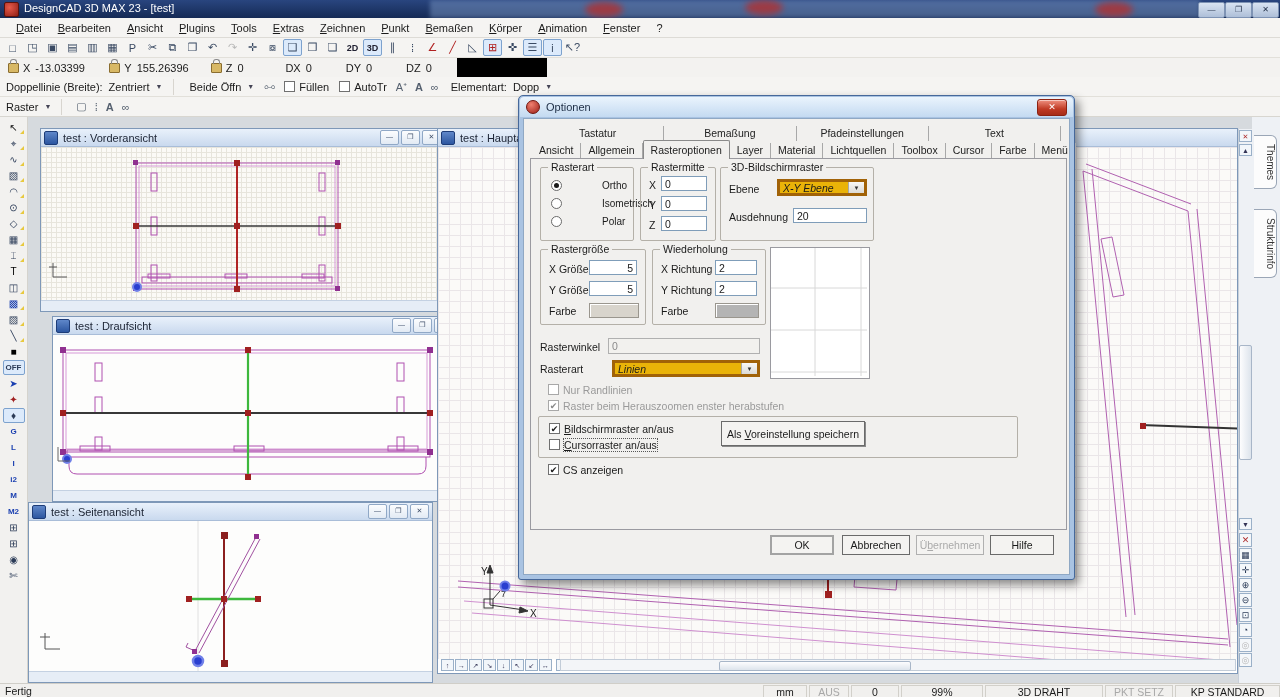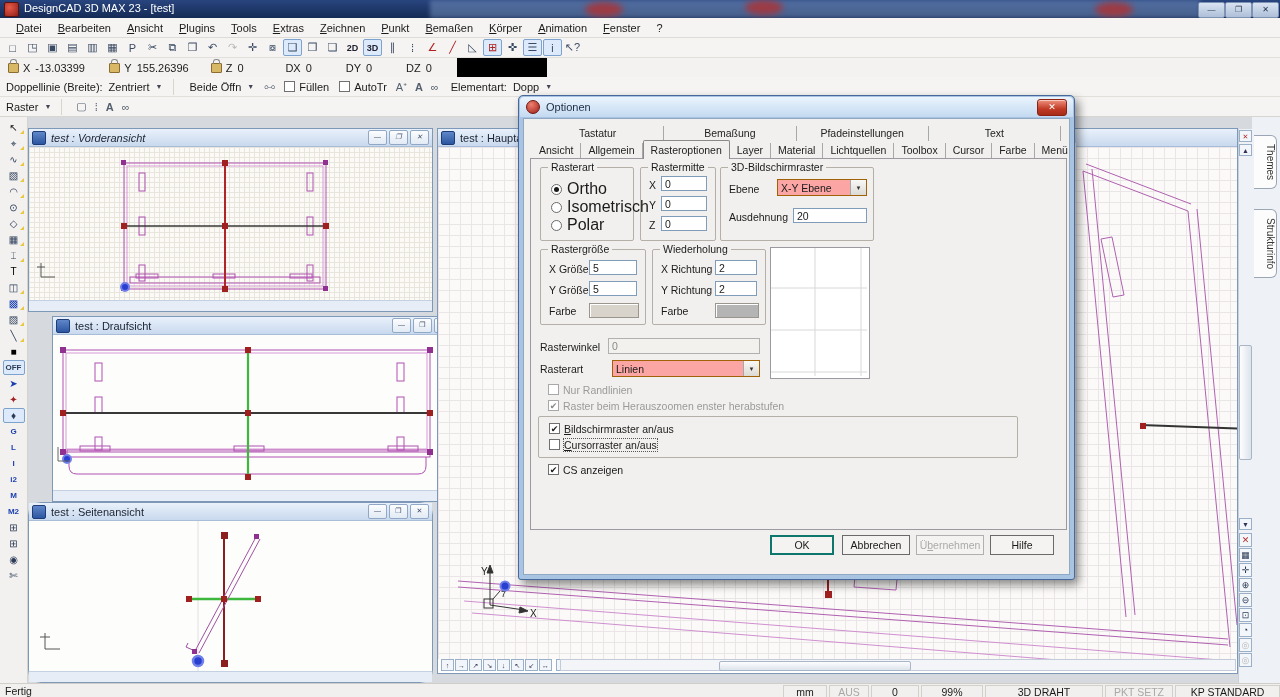--- a/index.html
+++ b/index.html
@@ -91,38 +91,38 @@
   .dclose{width:28px;height:15px;border-radius:3px;background:linear-gradient(#ef9180,#c03a24 60%,#a62c18);
     border:1px solid #8c2212;color:#fff;font-size:9px;line-height:14px;text-align:center;box-shadow:inset 0 1px 0 rgba(255,255,255,.5);}
   .dbody{position:absolute;left:4px;top:22px;right:4px;bottom:4px;background:#f1f0ee;border:1px solid #8fa8c4;box-sizing:border-box;}
   .trow{position:absolute;display:flex;}
   .tab1{flex:1;text-align:center;font-size:10.5px;color:#222;border-right:1px solid #a8a8a8;line-height:15px;}
   .tab2{padding:0 7px;font-size:10.5px;color:#222;border-right:1px solid #a8a8a8;line-height:15px;white-space:nowrap;}
   .tab2.active{border:1px solid #8a8a8a;border-bottom:none;background:#f1f0ee;margin-top:-3px;line-height:18px;border-radius:2px 2px 0 0;position:relative;z-index:2;}
   .tpage{position:absolute;left:6px;top:55px;width:537px;height:373px;border:1px solid #9a9aa0;background:#f1f0ee;}
   .grp{position:absolute;border:1px solid #b4b0a8;border-radius:2px;}
   .grp>.glab{position:absolute;top:-7px;left:7px;background:#f1f0ee;padding:0 3px;font-size:10.5px;}
-  .radio{position:absolute;display:flex;align-items:center;font-size:16px;}
+  .radio{position:absolute;display:flex;font-size:10px;gap:35px;}
   .rdot{width:11px;height:11px;border:1px solid #6a6a6a;border-radius:50%;background:#fff;margin-right:5px;position:relative;box-sizing:border-box;}
   .radio.sel .rdot:after{content:"";position:absolute;left:2px;top:2px;width:5px;height:5px;border-radius:50%;background:#1a1a1a;}
   .fld{position:absolute;border:1px solid #7f9db9;background:#fff;font-size:10.5px;padding:1px 3px;box-sizing:border-box;}
   .fld.dis{background:#f2f1ee;color:#8a8a8a;border-color:#b0b0b0;}
   .flab{position:absolute;font-size:10.5px;white-space:nowrap;}
-  .dd{position:absolute;border:1px solid #a16207;background:#fca5a5;font-size:10.5px;display:flex;align-items:center;box-sizing:border-box;}
+  .dd{position:absolute;border:3px solid #a16207;background:#eab308;font-size:10.5px;display:flex;align-items:center;box-sizing:border-box;font-style:italic;}
   .dd .val{flex:1;padding-left:3px;}
   .dd .btn{width:15px;align-self:stretch;background:linear-gradient(#f8f8f6,#dcdad4);border-left:1px solid #a8a8a8;font-size:6px;display:flex;align-items:center;justify-content:center;color:#333;}
   .dchk{position:absolute;display:flex;align-items:flex-start;font-size:10.5px;}
   .dchk .box{margin-top:0px;}
   .dchk.dis{color:#9a9a9a;}
   .dchk.dis .box{border-color:#a8a8a8;color:#8a8a8a;}
   .dchk.focus .lbl{outline:1px dotted #555;}
   .swatch{position:absolute;border:1px solid #9a968e;box-shadow:inset 1px 1px 0 #fff;}
   .preview{position:absolute;background:#fff;border:1px solid #9a9aa0;}
   .dbtn{position:absolute;background:#f4f3f1;border:1px solid #6a6a6a;font-size:10.5px;text-align:center;box-sizing:border-box;}
-  .dbtn.def{border:2px solid #0f766e;}
+  .dbtn.def{border:2px solid #a3a3a3;}
   .dbtn.dis{color:#aaa;border-color:#b0b0b0;}
   .dbtn.raised{box-shadow:1px 1px 0 #8a8a8a;}
   
   .statusbar{position:absolute;left:0;top:683px;width:1280px;height:14px;background:#f1f0ee;border-top:1px solid #d0cec8;display:flex;align-items:center;font-size:10.5px;}
   .statusbar .lefttxt{padding-left:5px;flex:1;}
   .seg{height:12px;line-height:12px;text-align:center;border:1px solid #d2d0ca;border-bottom:none;margin-left:2px;padding:0 4px;box-sizing:border-box;}
   .seg.dim{color:#a8a8a8;}
   u{text-decoration:underline;}
   svg text{font-family:"Liberation Sans",sans-serif;}
 </style>
@@ -279,21 +279,21 @@
       <div class="lbtn blue small">I</div>
       <div class="lbtn blue small">i2</div>
       <div class="lbtn blue small">M</div>
       <div class="lbtn blue small">M2</div>
       <div class="lbtn">⊞</div>
       <div class="lbtn">⊞</div>
       <div class="lbtn">◉</div>
       <div class="lbtn">✄</div>
     </div>
 
-  <div class="cwin" style="left:28px;top:128px;width:405px;height:184px;font-style:italic;">
+  <div class="cwin" style="left:40px;top:128px;width:405px;height:184px;">
     <div class="ttl">
       <span class="wicon"></span>
       <span class="wname">test : Vorderansicht</span>
       <span class="wbtn">—</span>
       <span class="wbtn">❐</span>
       <span class="wbtn">✕</span>
     </div>
     <div class="content gridbg">
       <svg width="403" height="158">
         <g fill="none" stroke="#b050b0" stroke-width="1">
@@ -373,21 +373,21 @@
             <rect x="374" y="75" width="6" height="6"></rect>
           <rect x="192" y="139" width="6" height="6"></rect>
         </g>
         <circle cx="14" cy="124" r="4" fill="#2a3fd0" stroke="#7080e8" stroke-width="2"></circle>
         <path d="M5 112 L5 126 L17 126" stroke="#666" fill="none"></path>
       </svg>
     </div>
     <div class="hstrip"></div>
   </div>
 
-  <div class="cwin" style="left:28px;top:502px;width:405px;height:181px;border-radius:13px;">
+  <div class="cwin" style="left:28px;top:502px;width:405px;height:181px;">
     <div class="ttl">
       <span class="wicon"></span>
       <span class="wname">test : Seitenansicht</span>
       <span class="wbtn">—</span>
       <span class="wbtn">❐</span>
       <span class="wbtn">✕</span>
     </div>
     <div class="content" style="background:#fdfdfc">
       <svg width="403" height="151">
         <line x1="169" y1="0" x2="169" y2="151" stroke="#e0e0e0"></line>
@@ -558,21 +558,21 @@
         <span class="glab">3D-Bildschirmraster</span>
         <span class="flab" style="left:8px;top:15px;">Ebene</span>
         <div class="dd" style="left:56px;top:11px;width:90px;height:17px;">
           <span class="val">X-Y Ebene</span>
             <span class="btn">▼</span>
           </div>
         <span class="flab" style="left:8px;top:43px;">Ausdehnung</span>
         <div class="fld" style="left:72px;top:40px;width:74px;height:15px;">20</div>
       </div>
 
-      <div class="grp" style="left:16px;top:130px;width:104px;height:74px;">
+      <div class="grp" style="left:16px;top:130px;width:104px;height:74px;text-align:right;">
         <span class="glab">Rastergröße</span>
         <span class="flab" style="left:8px;top:13px;">X Größe</span>
         <div class="fld" style="left:48px;top:10px;width:48px;height:15px;">5</div>
         <span class="flab" style="left:8px;top:34px;">Y Größe</span>
         <div class="fld" style="left:48px;top:31px;width:48px;height:15px;">5</div>
         <span class="flab" style="left:8px;top:55px;">Farbe</span>
         <div class="swatch" style="left:48px;top:53px;width:48px;height:13px;background:#d8d4cc;"></div>
       </div>
 
       <div class="grp" style="left:128px;top:130px;width:112px;height:74px;">
@@ -616,40 +616,41 @@
 
       <div class="grp" style="left:14px;top:297px;width:478px;height:40px;">
         <div class="dchk" style="left:10px;top:6px;">
           <span class="box">✔</span>
             <span class="lbl"><u>B</u>ildschirmraster an/aus</span>
           </div>
         <div class="dchk focus" style="left:10px;top:22px;">
           <span class="box"></span>
             <span class="lbl"><u>C</u>ursorraster an/aus</span>
           </div>
+        <div class="dbtn raised" style="left:182px;top:4px;width:144px;height:25px;line-height:24px;">Als <u>V</u>oreinstellung speichern</div>
       </div>
 
       <div class="dchk" style="left:24px;top:345px;">
         <span class="box">✔</span>
           <span class="lbl">CS anzeigen</span>
         </div>
 
       <div class="dbtn def" style="left:246px;top:416px;width:64px;height:20px;line-height:17px;">OK</div>
       <div class="dbtn" style="left:318px;top:416px;width:68px;height:20px;line-height:18px;">Abbrechen</div>
       <div class="dbtn dis" style="left:392px;top:416px;width:68px;height:20px;line-height:18px;">Ü<u>b</u>ernehmen</div>
       <div class="dbtn" style="left:466px;top:416px;width:64px;height:20px;line-height:18px;">Hilfe</div>
     </div>
   </div>
 
   <div class="statusbar">
     <span class="lefttxt">Fertig</span>
     <span id="segs" style="display:flex;">
         <div class="seg" style="width: 44px;">mm</div>
         <div class="seg dim" style="width: 40px;">AUS</div>
         <div class="seg" style="width: 48px;">0</div>
-        <div class="seg" style="width: 62px;">99%</div>
+        <div class="seg" style="width: 82px;">99%</div>
         <div class="seg" style="width: 118px;">3D DRAHT</div>
         <div class="seg dim" style="width: 68px;">PKT SETZ</div>
         <div class="seg" style="width: 105px;">KP STANDARD</div>
       </span>
   </div>
 
 </div>
 
 </body></html>

